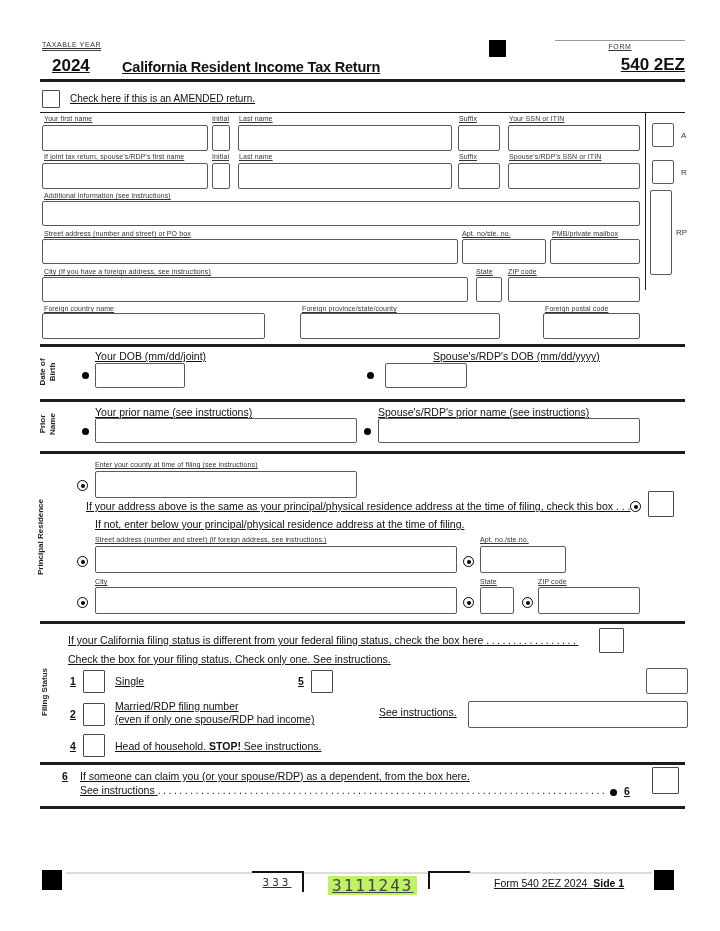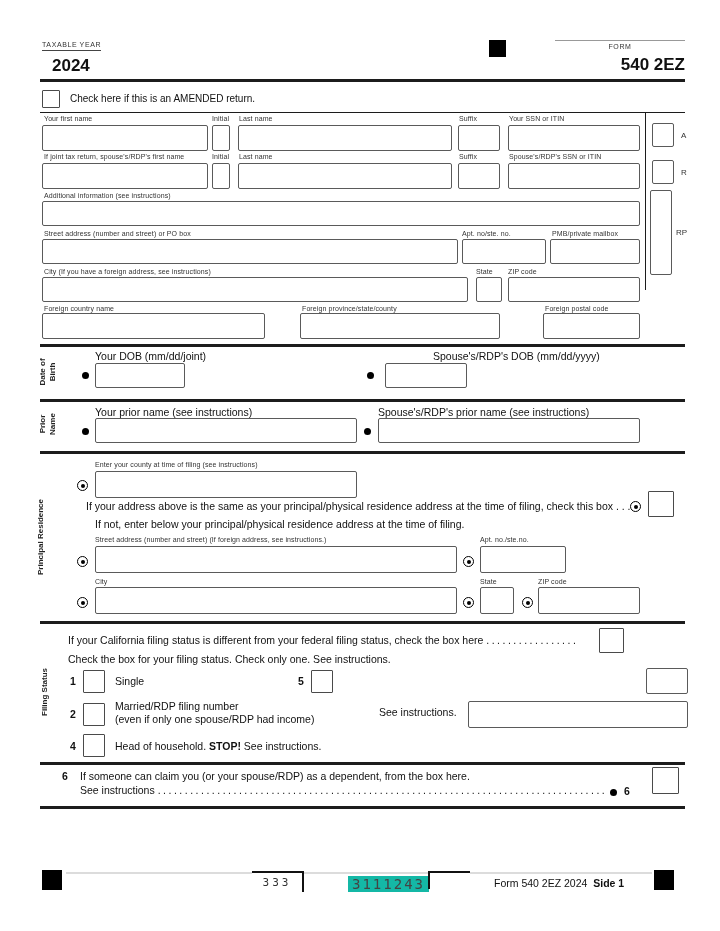--- a/index.html
+++ b/index.html
@@ -1,18 +1,18 @@
 <!DOCTYPE html>
 <html><head>
 <meta charset="utf-8">
 <style>
   html,body { margin:0; padding:0; background:#fff; }
   .page { position:relative; width:720px; height:931px; background:#ffffff; overflow:hidden;
           font-family:"Liberation Sans", sans-serif; color:#111; }
-  .abs { position:absolute; }
+  .abs { position:absolute;text-decoration:underline; }
   .lbl { font-size:7px; color:#333; white-space:nowrap; letter-spacing:0.1px; }
   .txt { font-size:10.5px; color:#111; white-space:nowrap; }
   .b { font-weight:bold; }
   .box { position:absolute; border:1px solid #5a5a5a; border-radius:2px; background:#fff; box-sizing:border-box; }
   .cb  { position:absolute; border:1px solid #4a4a4a; border-radius:1px; background:#fff; box-sizing:border-box; }
   .hline { position:absolute; background:#1c1c1c; }
   .gline { position:absolute; background:#dcdcdc; }
   .sq { position:absolute; background:#000; }
   .dot { position:absolute; width:7px; height:7px; background:#000; border-radius:50%; }
   .odot { position:absolute; width:11px; height:11px; border:1.2px solid #000; border-radius:50%;
@@ -27,20 +27,21 @@
 </head>
 <body>
 
 <div class="page">
 
   <div class="abs lbl" style="left:42px; top:41px; border-bottom:1px solid #444; padding-bottom:2px; letter-spacing:0.6px;">TAXABLE YEAR</div>
   <div class="sq" style="left:489px; top:40px; width:17px; height:17px;"></div>
   <div class="abs lbl" style="left:555px; top:40px; width:130px; border-top:1px solid #999; padding-top:2px; text-align:center; letter-spacing:0.6px;">FORM</div>
 
   <div class="abs b" style="left:52px; top:56px; font-size:17px;">2024</div>
+  <div class="abs b" style="left:122px; top:59px; font-size:14.5px; letter-spacing:-0.2px;">California Resident Income Tax Return</div>
   <div class="abs b" style="left:555px; top:55px; width:130px; font-size:17px; text-align:right;">540 2EZ</div>
   <div class="hline" style="left:40px; top:79px; width:645px; height:3px;"></div>
 
   <div class="cb" style="left:42px; top:90px; width:18px; height:18px;"></div>
   <div class="abs txt" style="left:70px; top:93px; font-size:10px;">Check here if this is an AMENDED return.</div>
 
   <div class="hline" style="left:40px; top:112px; width:645px; height:1px;"></div>
   <div class="hline" style="left:645px; top:112px; width:1px; height:178px;"></div>
 
   <div class="abs lbl" style="left:44px; top:115px;">Your first name</div>
@@ -196,21 +197,21 @@
   </div>
   <div class="dot" style="left:610px; top:789px;"></div>
   <div class="abs txt b" style="left:624px; top:785px;">6</div>
   <div class="cb" style="left:652px; top:767px; width:27px; height:27px;"></div>
   <div class="hline" style="left:40px; top:806px; width:645px; height:2.5px;"></div>
 
   <div class="sq" style="left:42px; top:870px; width:20px; height:20px;"></div>
   <div class="gline" style="left:66px; top:872px; width:400px; height:2px;"></div>
   <div class="abs mono" style="left:252px; top:871px; width:50px; height:19px; border-top:2.5px solid #111; border-right:2.5px solid #111;
        font-size:11px; letter-spacing:3px; text-align:center; color:#333; background:#fff; line-height:19px;">333</div>
-  <div class="abs mono" style="left:348px; top:876px; font-size:14px; letter-spacing:2px; color:#444; background:#14b8a6; padding:0 4px;">3111243</div>
+  <div class="abs mono" style="left:328px; top:876px; font-size:16px; letter-spacing:2px; color:#444; background:#bef264; padding:0 4px;">3111243</div>
   <div class="abs" style="left:428px; top:871px; width:40px; height:16px; border-top:2.5px solid #111; border-left:2.5px solid #111; background:#fff;"></div>
   <div class="gline" style="left:470px; top:872px; width:182px; height:2px;"></div>
   <div class="abs txt" style="left:490px; top:877px; background:#fff; padding:0 4px;">
     <span>Form 540 2EZ  2024</span>&nbsp;
     <span class="b">Side 1</span>
   </div>
   <div class="sq" style="left:654px; top:870px; width:20px; height:20px;"></div>
 
 </div>
 

